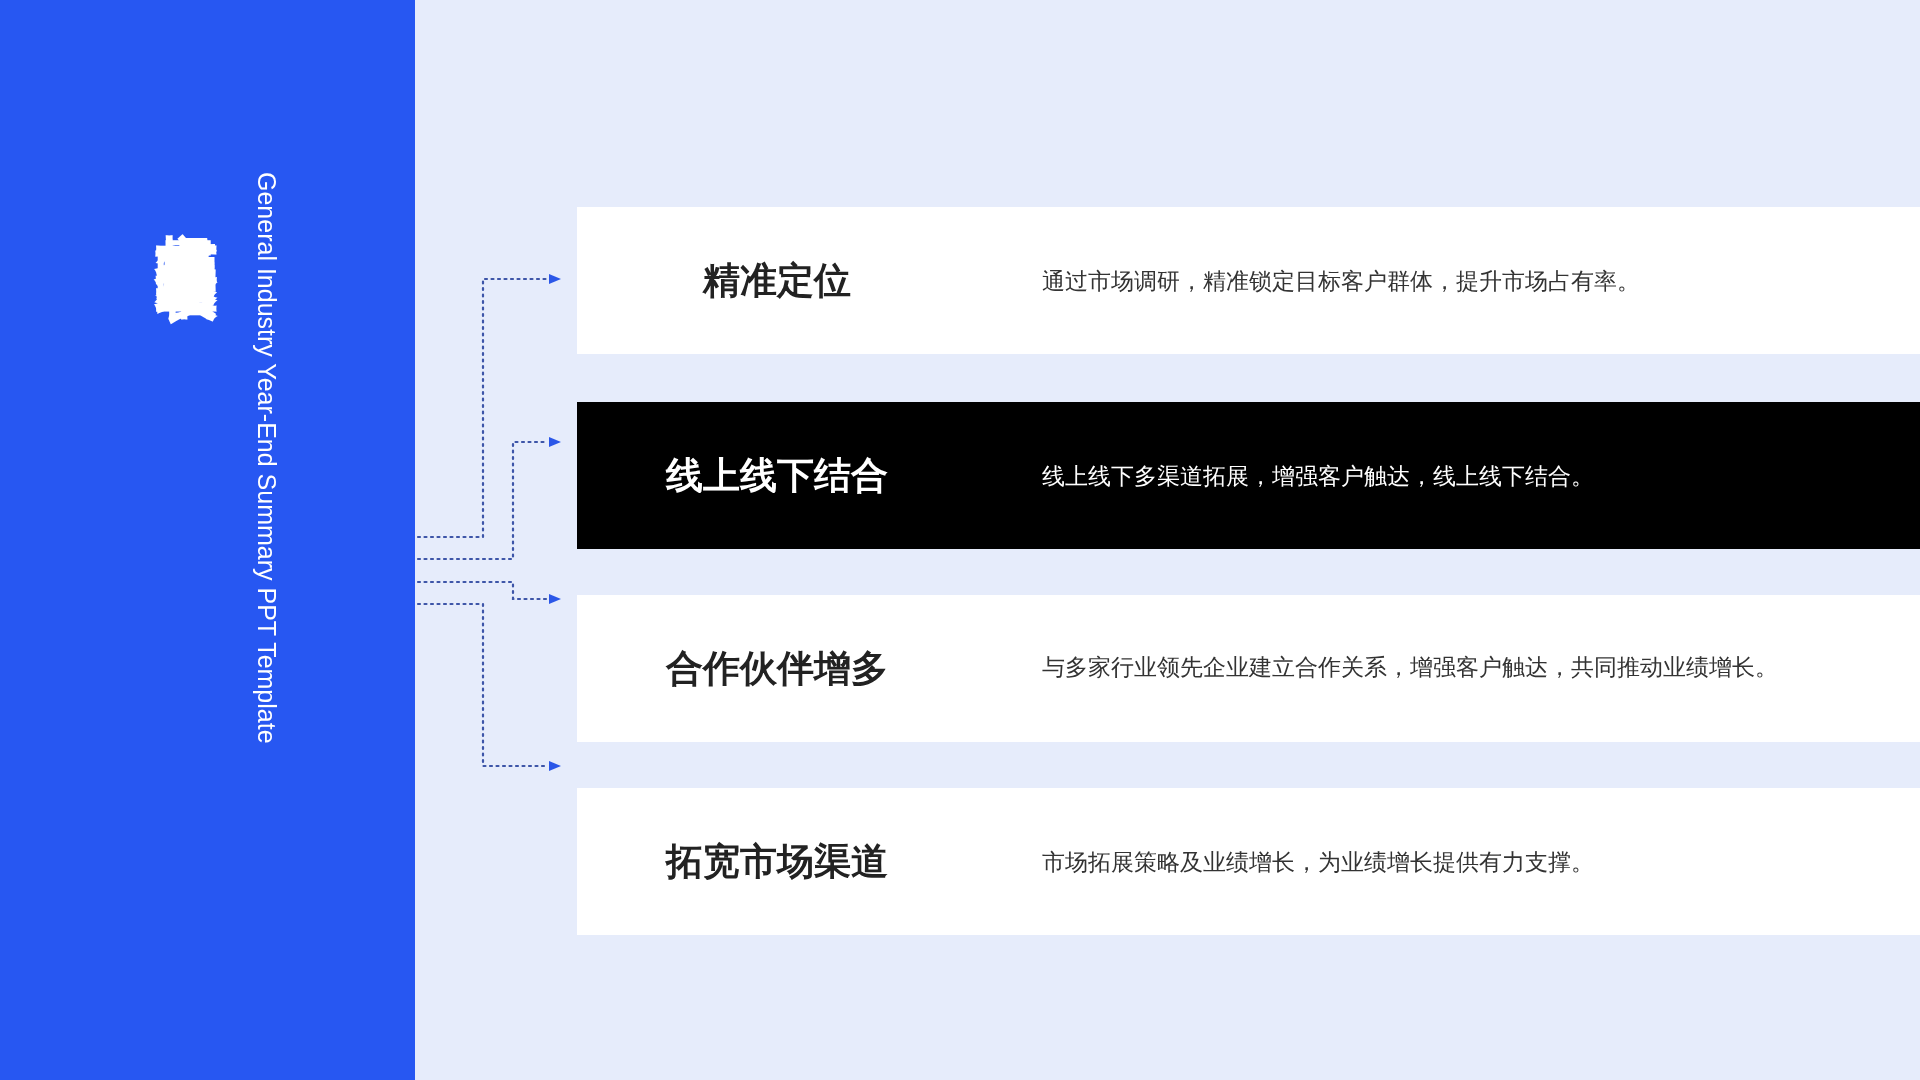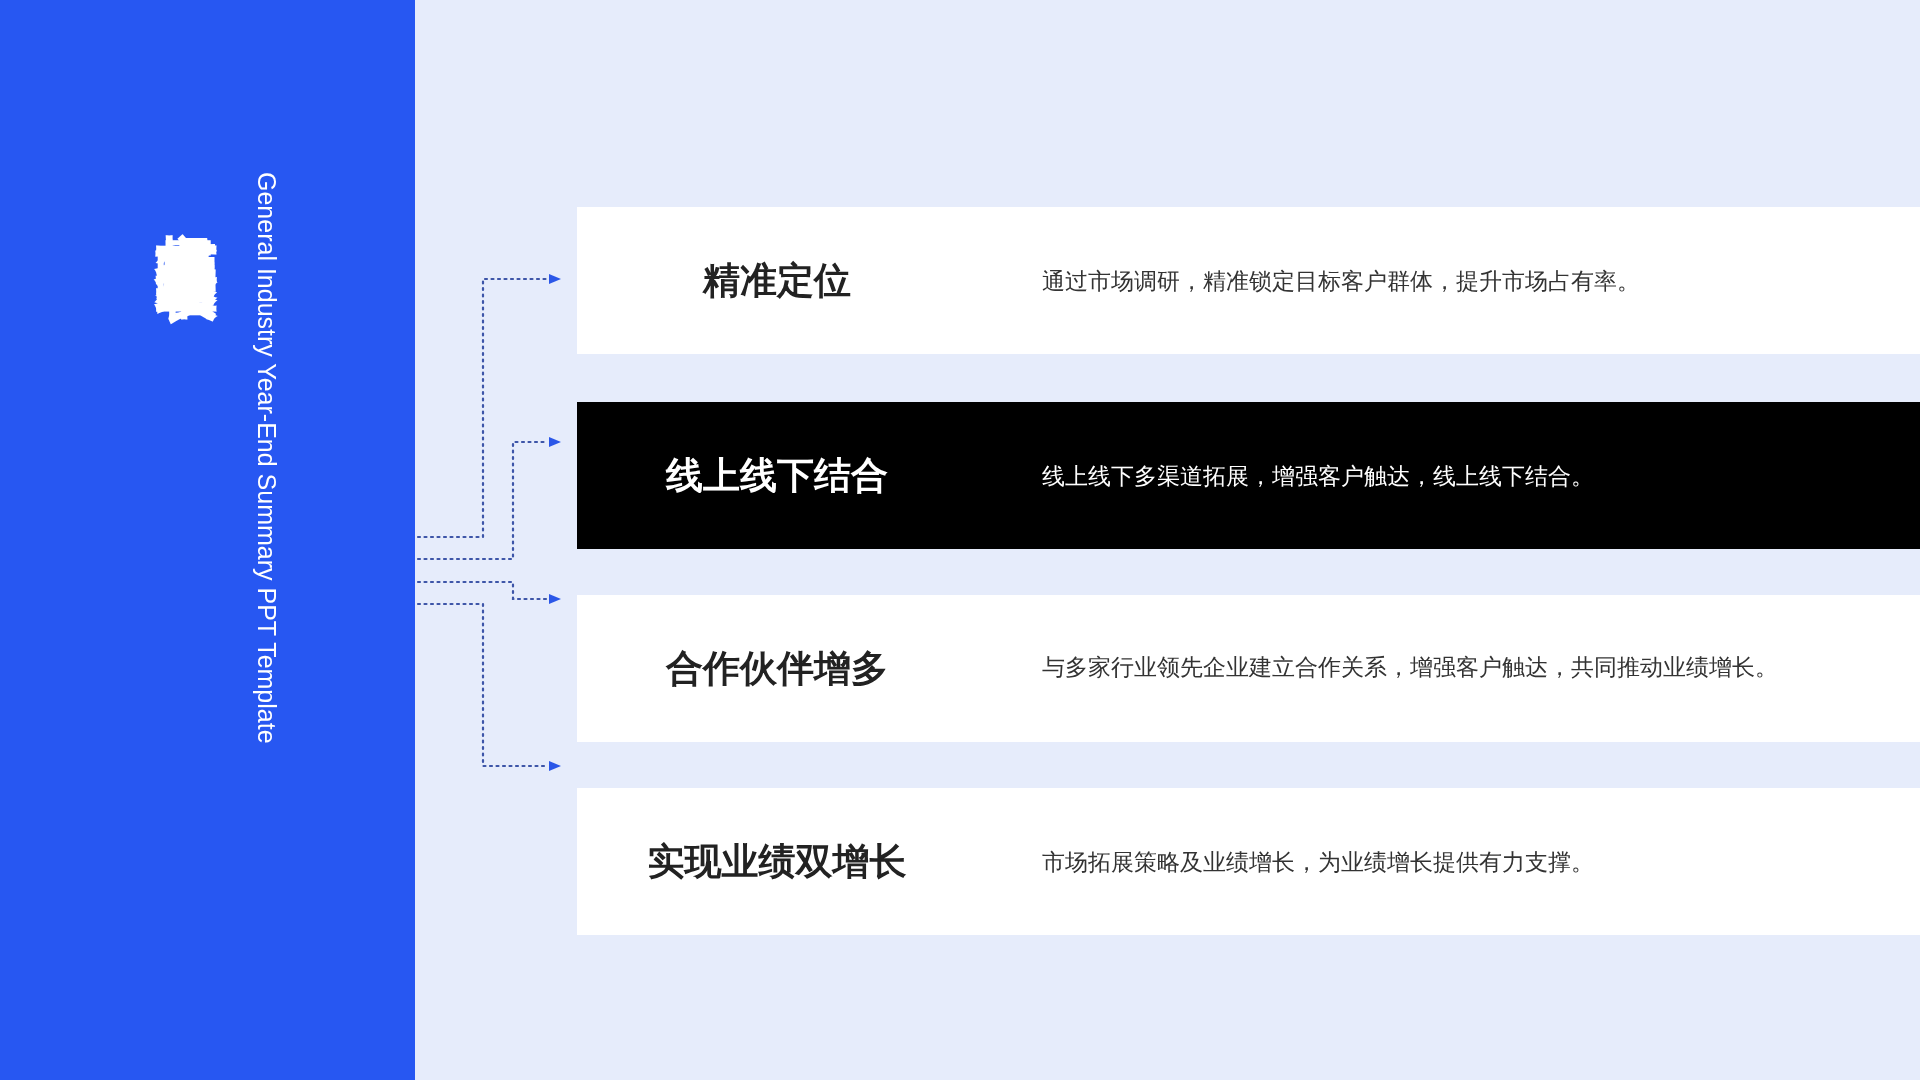--- a/index.html
+++ b/index.html
@@ -74,15 +74,15 @@
   <div class="card-title">线上线下结合</div>
   <div class="card-desc">线上线下多渠道拓展，增强客户触达，线上线下结合。</div>
 </div>
 
 <div class="card" style="top:595px;font-family:Liberation Mono, monospace;">
   <div class="card-title">合作伙伴增多</div>
   <div class="card-desc">与多家行业领先企业建立合作关系，增强客户触达，共同推动业绩增长。</div>
 </div>
 
 <div class="card" style="top:788px;">
-  <div class="card-title">实现业绩双增长</div>
+  <div class="card-title">拓宽市场渠道</div>
   <div class="card-desc">市场拓展策略及业绩增长，为业绩增长提供有力支撑。</div>
 </div>
 
 </body></html>

